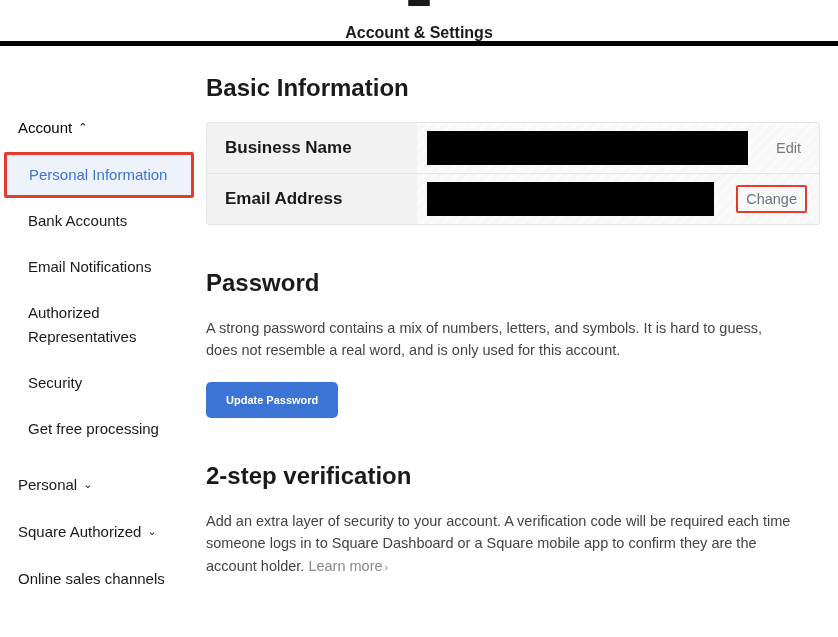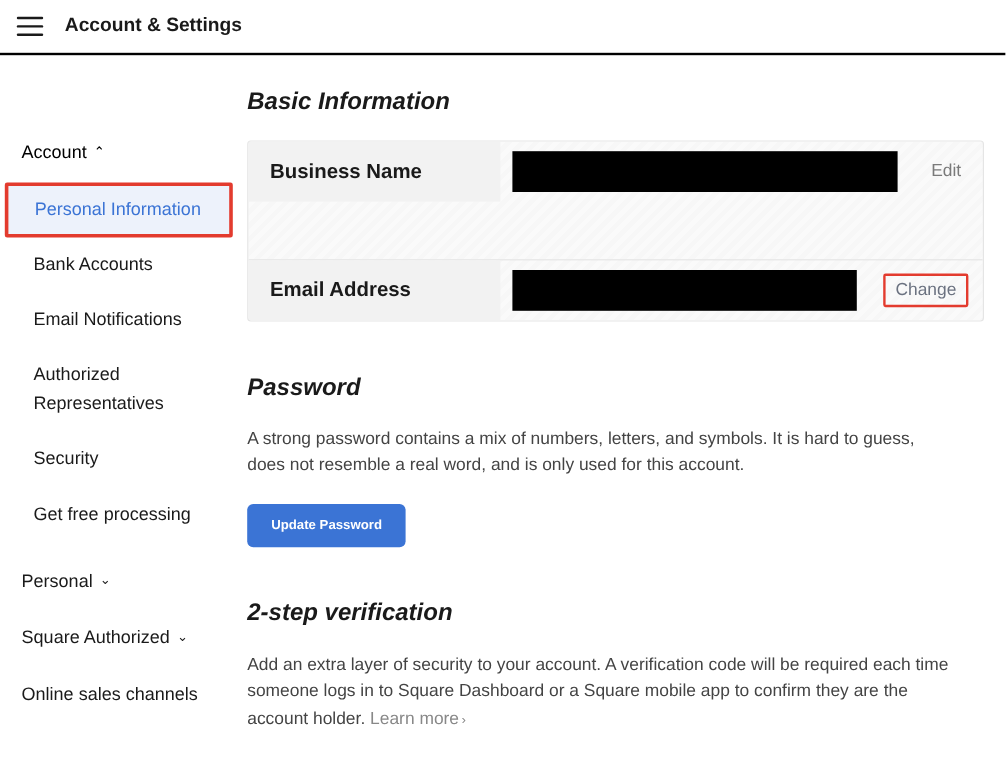--- a/index.html
+++ b/index.html
@@ -1,40 +1,40 @@
 <!DOCTYPE html>
 <html><head>
   <meta charset="utf-8">
   <style>
     * { margin: 0; padding: 0; box-sizing: border-box; }
     body { font-family: -apple-system, BlinkMacSystemFont, "Segoe UI", Helvetica, Arial, sans-serif; color: #1a1a1a; background: #fff; width: 838px; }
     
-    .topbar { display: flex; align-items: center; height: 46px; padding: 0 14px; border-bottom: 2px solid #000000; gap: 18px; }
+    .topbar { display: flex; align-items: center; height: 46px; padding: 0 14px; border-bottom: 5px solid #000000; gap: 18px; flex-direction: column; }
     .hamburger-icon { width: 22px; height: 16px; display: flex; flex-direction: column; justify-content: space-between; cursor: pointer; }
     .hamburger-icon span { display: block; height: 2px; background: #1a1a1a; border-radius: 1px; }
     .topbar-title { font-size: 16px; font-weight: 600; }
     
     .layout { display: flex; }
     
     .sidebar { width: 200px; padding: 28px 0 0 0; }
     .sidebar-group { margin-bottom: 18px; }
     .sidebar-group-header { display: flex; align-items: center; padding: 6px 18px; font-size: 15px; font-weight: 500; cursor: pointer; color: #1a1a1a; }
     .sidebar-group-header.active { color: #000000; margin-top: 39px; }
     .chev { margin-left: 6px; font-size: 11px; line-height: 1; }
     .sidebar-items { padding: 10px 0 0 0; display: flex; flex-direction: column; gap: 0; }
     .sidebar-item { display: block; padding: 11px 18px 11px 28px; font-size: 15px; color: #1a1a1a; cursor: pointer; line-height: 1.6; }
     .sidebar-item.selected { color: #3b74d5; background: #edf2fb; border: 3px solid #e33b2e; border-radius: 2px; margin: 0 6px 0 4px; padding: 8px 14px 8px 22px; font-weight: 500; }
     
     .main { flex: 1; padding: 28px 18px 40px 6px; }
     
-    .section-title { font-size: 20px; font-weight: 700; margin-bottom: 20px; font-style: italic; }
+    .section-title { font-size: 24px; font-weight: 700; margin-bottom: 20px; }
     
     .info-box { border: 1px solid #e5e5e5; border-radius: 3px; overflow: hidden; margin-bottom: 44px; background: repeating-linear-gradient(135deg, #f7f7f7 0px, #f7f7f7 4px, #fafafa 4px, #fafafa 8px); }
     .info-row { display: flex; align-items: stretch; min-height: 47px; }
-    .info-row + .info-row { border-top: 1px solid #e5e5e5; margin-top: 48px; }
+    .info-row + .info-row { border-top: 1px solid #e5e5e5; }
     .info-label { width: 210px; padding: 14px 18px; background: #f2f2f2; font-size: 17px; font-weight: 600; color: #1a1a1a; display: flex; align-items: center; }
     .info-value { flex: 1; display: flex; align-items: center; padding: 8px 10px; }
     .redacted { background: #000; flex: 1; height: 100%; min-height: 34px; }
     .info-action-wrap { display: flex; align-items: center; justify-content: flex-end; padding: 0 12px; }
     .info-action { font-size: 14.5px; color: #7a7a7a; cursor: pointer; padding: 2px 6px; }
     .info-action.highlighted { border: 2.5px solid #e33b2e; border-radius: 2px; color: #6b7280; padding: 4px 8px; }
     
     .section { margin-bottom: 44px; }
     .section-desc { font-size: 14.5px; color: #444; line-height: 1.55; margin-bottom: 20px; max-width: 590px; }
     .learn-link { color: #888; cursor: pointer; }

